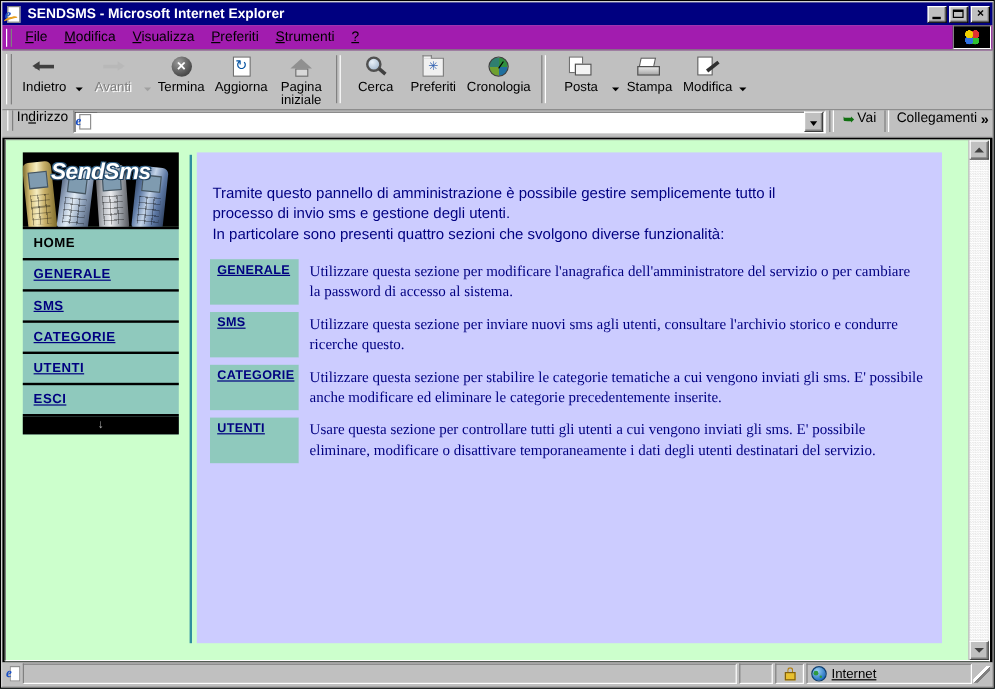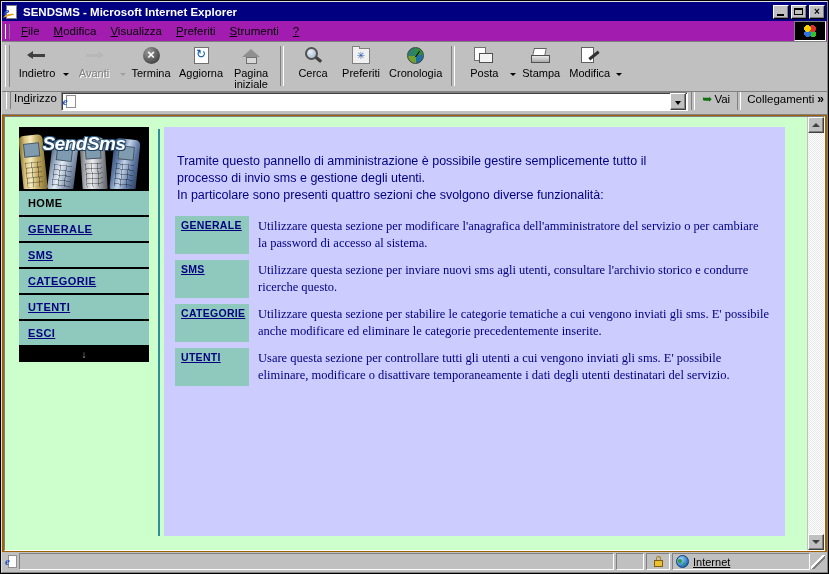--- a/index.html
+++ b/index.html
@@ -498,21 +498,21 @@
     padding: 0 3px;
     font-size: 11.5px; color: #000;
     white-space: nowrap;
     flex: none;
   }
   .chev { font-size: 12px; font-weight: bold; margin-left: 3px; }
 
   
   .content-wrap {
     flex: 1;
-    background: #a16207;
+    background: #000000;
     padding: 1px 2px 1px 2px;
     display: flex;
     min-height: 0;
     box-sizing: border-box;
   }
   .content-sunken {
     flex: 1;
     border-top: 1px solid #808080;
     border-left: 1px solid #808080;
     border-right: 1px solid #fff;

